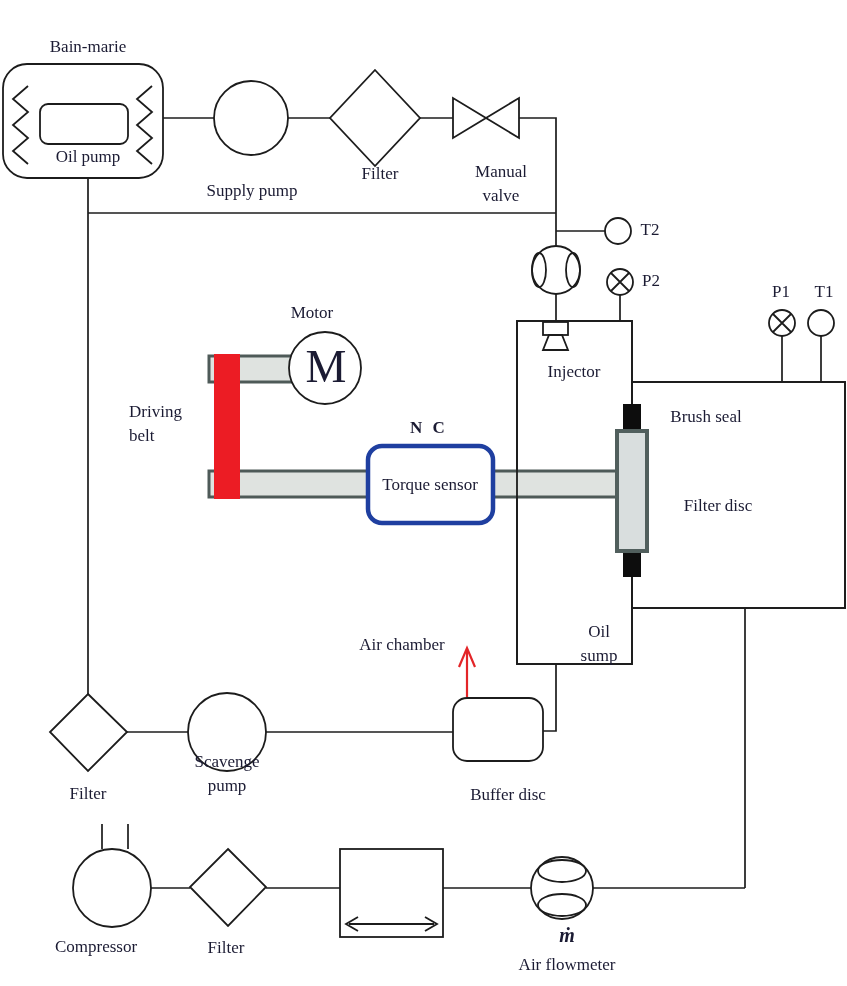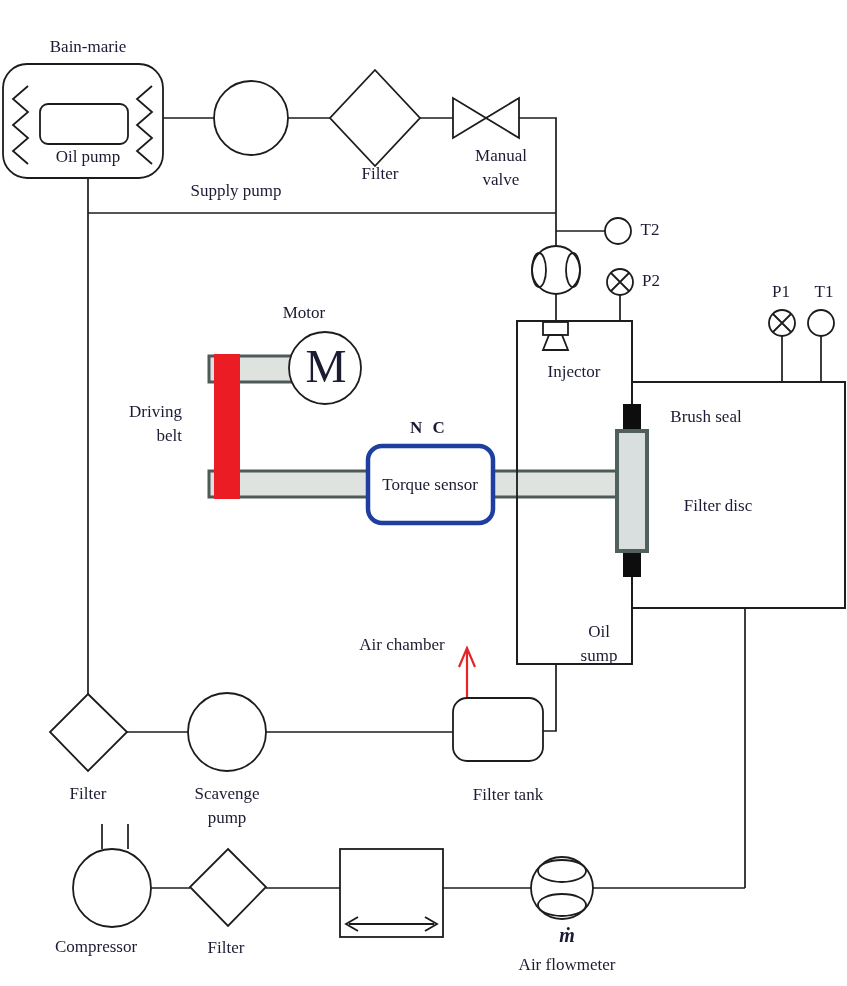--- a/index.html
+++ b/index.html
@@ -1,21 +1,21 @@
 <!DOCTYPE html>
 <html><head>
 <meta charset="utf-8">
 <style>
   html,body{margin:0;padding:0;background:#ffffff;}
   #stage{position:relative;width:847px;height:986px;background:#ffffff;
          font-family:"Liberation Serif",serif;color:#1b1b33;overflow:hidden;margin-top:36px;}
   #schematic{position:absolute;left:0;top:0;}
   .lbl{position:absolute;font-size:17px;line-height:24px;text-align:center;
        transform:translate(-50%,-50%);white-space:pre-line;color:#1b1b33;}
-  .lbl.left{text-align:right;transform:translateY(-50%);}
+  .lbl.left{text-align:left;transform:translateY(-50%);}
   .lbl.rightend{transform:translate(-100%,-50%);white-space:nowrap;}
   .lbl.big-m{font-size:46px;line-height:46px;}
   .lbl.nc{letter-spacing:3px;font-weight:bold;}
   .qdot{font-weight:bold;font-style:italic;font-size:19px;}
   .qsub{font-weight:bold;font-style:italic;font-size:12px;}
   .mdot{font-weight:bold;font-style:italic;font-size:20px;}
 </style>
 </head>
 <body>
 
@@ -121,48 +121,48 @@
     </g>
 
     <g stroke="#e32528" stroke-width="2.2" fill="none">
       <path d="M467,661 V614"></path>
       <path d="M459,631 L467,612 L475,631"></path>
     </g>
   </svg>
 
   <div class="lbl" style="left:88px;top:11px">Bain-marie</div>
   <div class="lbl" style="left:88px;top:121px">Oil pump</div>
-  <div class="lbl" style="left:236px;top:155px">Supply pump</div>
+  <div class="lbl" style="left:252px;top:155px">Supply pump</div>
   <div class="lbl" style="left:380px;top:138px">Filter</div>
-  <div class="lbl" style="left:501px;top:132px">Manual
+  <div class="lbl" style="left:501px;top:148px">Manual
 valve</div>
 
 
   <div class="lbl" style="left:650px;top:194px">T2</div>
   <div class="lbl" style="left:651px;top:245px">P2</div>
   <div class="lbl" style="left:781px;top:256px">P1</div>
   <div class="lbl" style="left:824px;top:256px">T1</div>
 
-  <div class="lbl" style="left:304px;top:277px">Motor</div>
+  <div class="lbl" style="left:312px;top:277px">Motor</div>
   <div class="lbl big-m" style="left:326px;top:331px">M</div>
   <div class="lbl left" style="left:129px;top:388px">Driving
 belt</div>
   <div class="lbl nc" style="left:429px;top:392px">N C</div>
   <div class="lbl" style="left:430px;top:449px">Torque sensor</div>
 
   <div class="lbl" style="left:574px;top:336px">Injector</div>
   <div class="lbl" style="left:706px;top:381px">Brush seal</div>
   <div class="lbl" style="left:718px;top:470px">Filter disc</div>
   <div class="lbl" style="left:599px;top:608px">Oil
 sump</div>
 
   <div class="lbl" style="left:402px;top:609px">Air chamber</div>
-  <div class="lbl" style="left:508px;top:759px">Filter tank</div>
+  <div class="lbl" style="left:508px;top:759px">Buffer disc</div>
   <div class="lbl" style="left:88px;top:758px">Filter</div>
-  <div class="lbl" style="left:227px;top:770px">Scavenge
+  <div class="lbl" style="left:227px;top:738px">Scavenge
 pump</div>
 
   <div class="lbl" style="left:96px;top:911px">Compressor</div>
   <div class="lbl" style="left:226px;top:912px">Filter</div>
   <div class="lbl mdot" style="left:567px;top:899px">ṁ</div>
   <div class="lbl" style="left:567px;top:929px">Air flowmeter</div>
 
 </div>
 
 </body></html>

